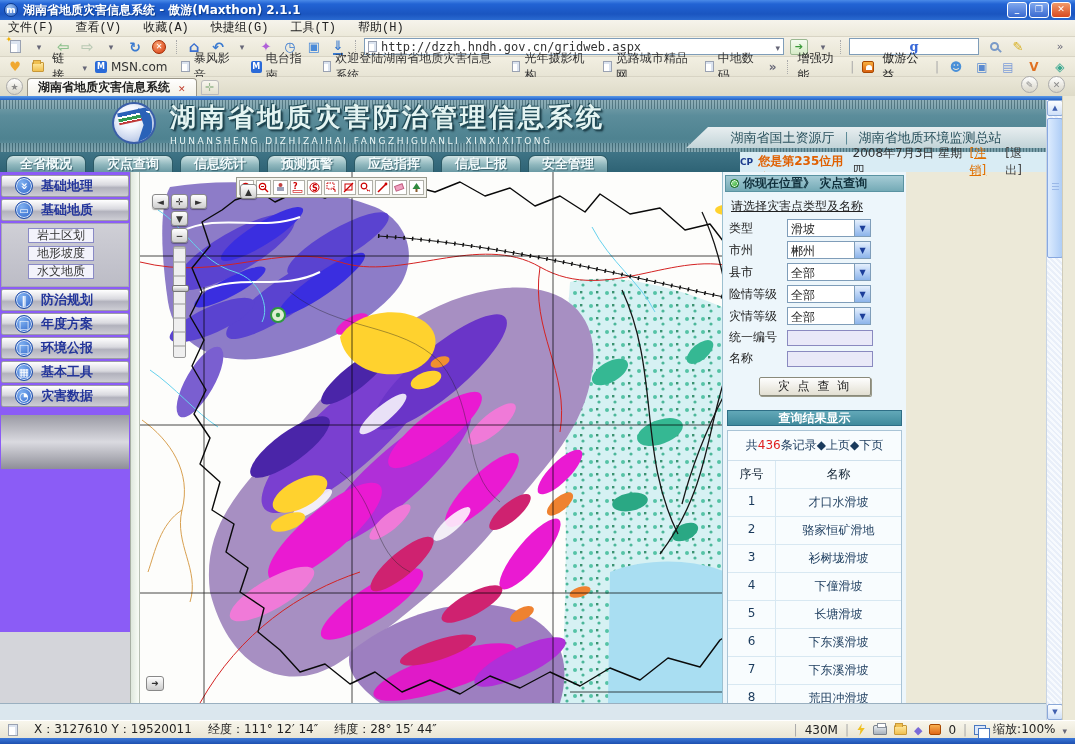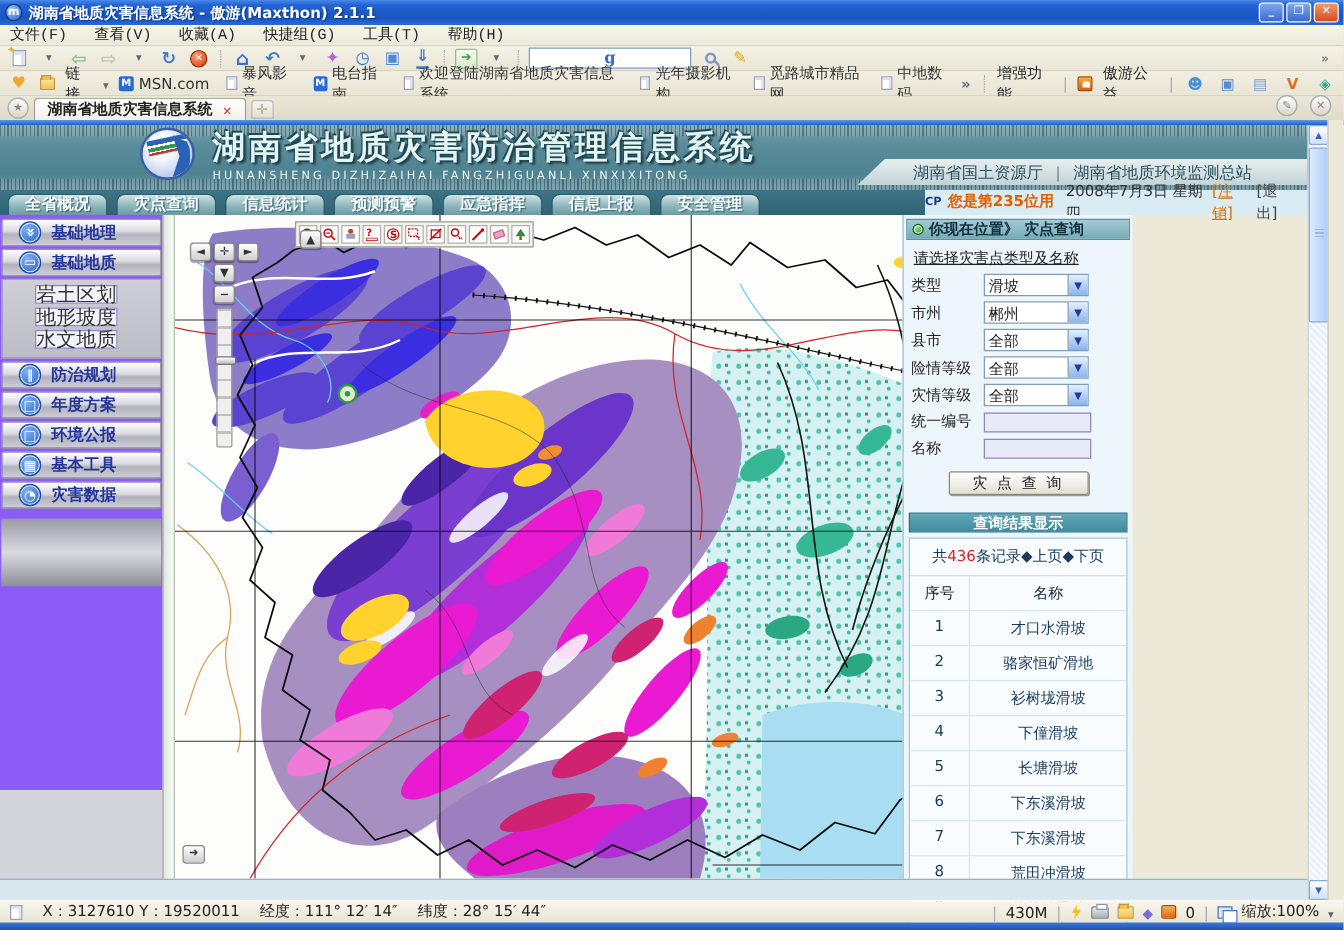--- a/index.html
+++ b/index.html
@@ -131,21 +131,21 @@
     background:radial-gradient(circle at 35% 30%,#7fb0f0,#2b62c8); box-shadow:inset 0 0 0 1px #dce8fa;
     display:flex; align-items:center; justify-content:center; color:#fff; font-size:10px; }
   .sicon-chevrons::after { content:"«"; transform:rotate(-90deg); font-weight:bold; font-size:12px; }
   .sicon-monitor::after { content:"▭"; font-size:10px; }
   .sicon-tools::after { content:"‖"; font-weight:bold; }
   .sicon-doc::after { content:"□"; font-size:11px; }
   .sicon-grid::after { content:"▦"; font-size:11px; }
   .sicon-swirl::after { content:"◔"; font-size:11px; }
   .subpanel { margin:0 1px 2px 1px; background:linear-gradient(#cfcfd6,#bcbcc6); border:1px solid #a8a8b4; padding:4px 0 4px 26px; }
   .subbtn { width:66px; height:15px; margin-bottom:3px; background:#f3f3fb; border:1px solid #8a8ac6;
-    font-size:16px; color:#333; text-align:center; line-height:13px; }
+    font-size:12px; color:#333; text-align:center; line-height:13px; }
   .sidebar-tail { height:54px; margin:8px 1px 0 1px; background:linear-gradient(#9a9aa4,#dadae0 50%,#8e8e98); }
   .sidebar-rest { position:absolute; left:0; bottom:0; top:460px; width:130px; background:#d4d5da; }
 
   .divider { position:absolute; left:130px; top:0; width:10px; height:531px;
     background:linear-gradient(90deg,#dfe8dd,#f8fcf6); border-left:1px solid #a8b0a4; border-right:1px solid #b8c0b4; }
 
   .maparea { position:absolute; left:140px; top:0; width:722px; height:531px; background:#fdfdfb; }
   .maparea svg.basemap { position:absolute; left:0; top:0; }
 
   .maptb { position:absolute; left:96px; top:5px; background:#f4f4ee; border:1px solid #9a9a8e; padding:2px; display:flex; gap:2px; }
@@ -261,20 +261,25 @@
       </span>
     <span class="vsep"></span>
     <span class="tbtn g-home"></span>
     <span class="tbtn g-undo"></span>
     <span class="tbtn g-drop"></span>
     <span class="tbtn g-wand"></span>
     <span class="tbtn g-hist"></span>
     <span class="tbtn g-frames"></span>
     <span class="tbtn g-down"></span>
     <span class="vsep"></span>
+    <span class="urlbox">
+      <span class="sheet"></span>
+      <input value="http://dzzh.hndh.gov.cn/gridweb.aspx" style="">
+      <span class="g-drop"></span>
+    </span>
     <span class="gobtn"></span>
     <span class="tbtn g-drop"></span>
     <span class="vsep"></span>
     <span class="searchbox">
       <span class="g-google"></span>
       <input placeholder="Google" style="">
       <span class="g-drop"></span>
     </span>
     <span class="tbtn">
         <span class="g-mag"></span>

